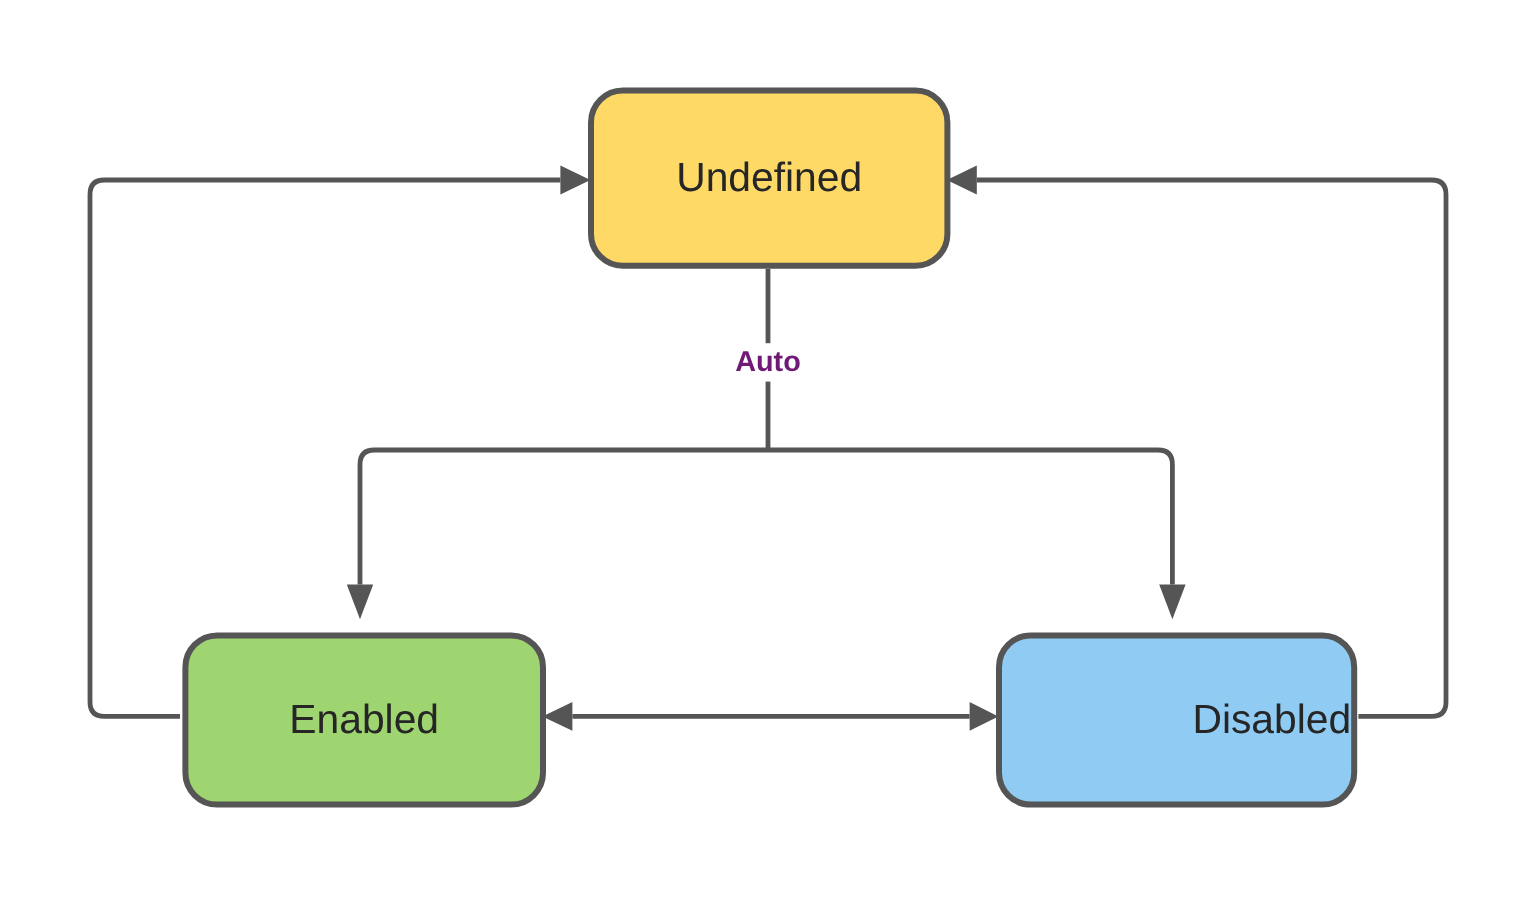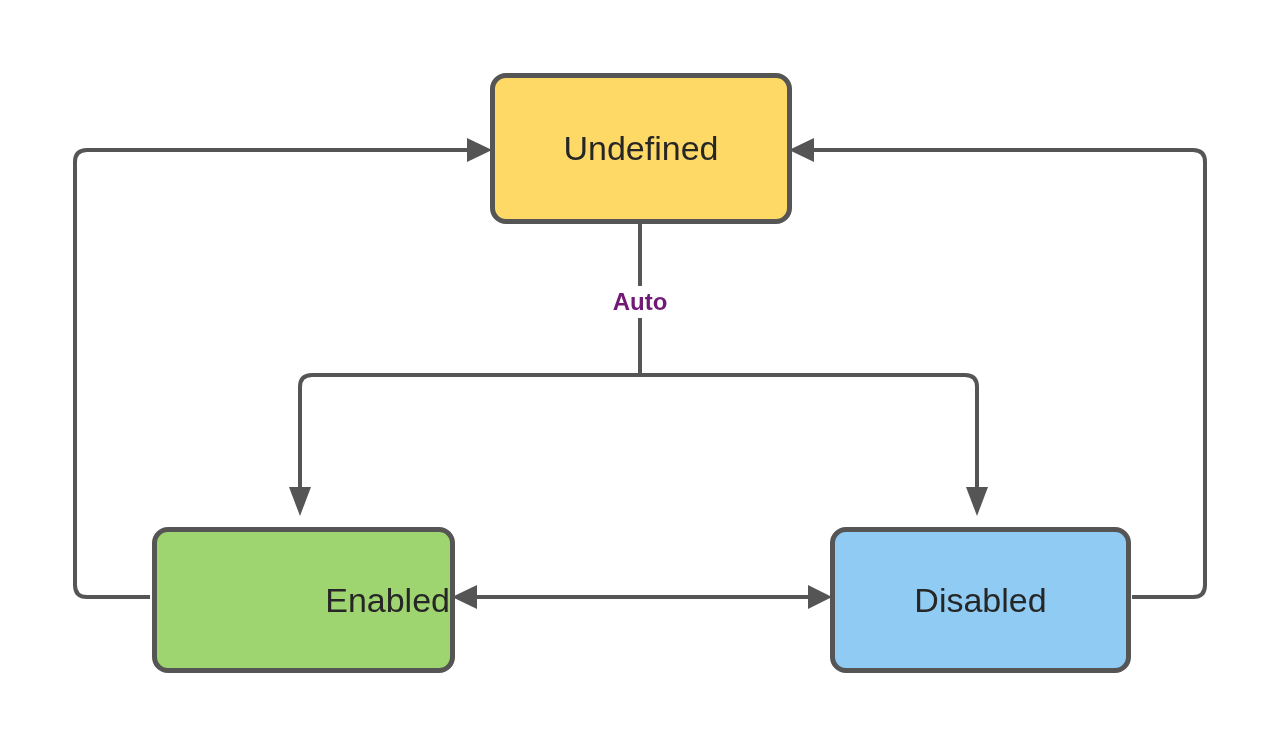--- a/index.html
+++ b/index.html
@@ -24,21 +24,21 @@
     position: absolute;
     left: 0;
     top: 0;
     width: 1281px;
     height: 750px;
   }
   .node {
     position: absolute;
     box-sizing: border-box;
     border: 5px solid #555555;
-    border-radius: 16px;
+    border-radius: 29px;
     display: flex;
     align-items: center;
     justify-content: center;
   }
   .node-label {
     font-family: "Liberation Sans", sans-serif;
     font-size: 34px;
     font-weight: 400;
     color: #262626;
     letter-spacing: 0px;
@@ -54,20 +54,21 @@
     left: 152px;
     top: 527px;
     width: 303px;
     height: 146px;
   }
   #node-disabled {
     left: 830px;
     top: 527px;
     width: 301px;
     height: 146px;
+    justify-content: flex-end;
   }
   .edge-label {
     position: absolute;
     font-family: "Liberation Sans", sans-serif;
     font-size: 24px;
     font-weight: bold;
     color: #701a75;
     white-space: nowrap;
     background: #ffffff;
     padding: 2px 6px;
@@ -115,21 +116,21 @@
     <g>
       <path d="M 1132 597 L 1193 597 Q 1205 597 1205 585 L 1205 162 Q 1205 150 1193 150 L 814 150" fill="none" stroke="#555555" stroke-width="4"></path>
       <polygon points="814,138 814,162 789,150" fill="#555555"></polygon>
     </g>
   </svg>
 
   <div class="node" id="node-undefined" style="background:#FFD966;">
     <span class="node-label">Undefined</span>
   </div>
 
-  <div class="node" id="node-enabled" style="background:#9FD570;justify-content:flex-end;">
+  <div class="node" id="node-enabled" style="background:#9FD570;">
     <span class="node-label">Enabled</span>
   </div>
 
   <div class="node" id="node-disabled" style="background:#8FCBF2;">
     <span class="node-label">Disabled</span>
   </div>
 
   <div class="edge-label" id="label-auto">Auto</div>
 
 </div>

